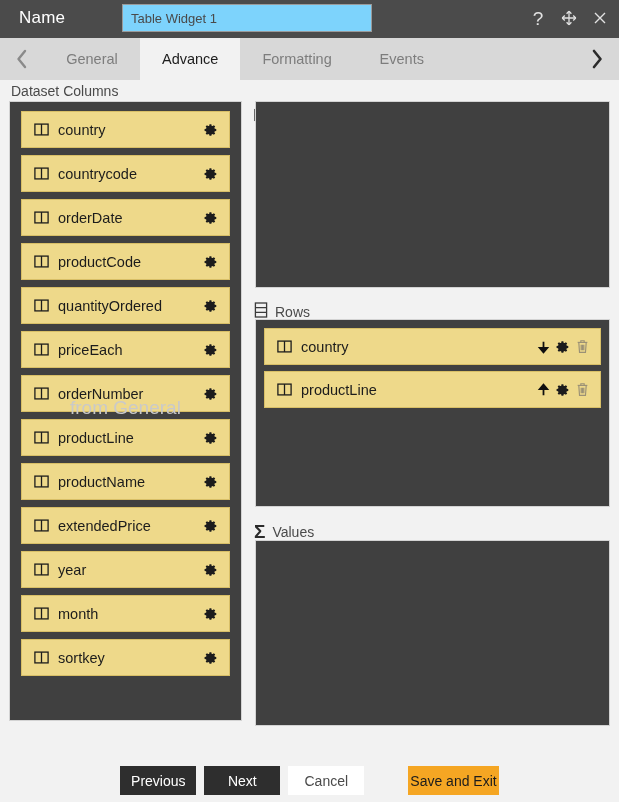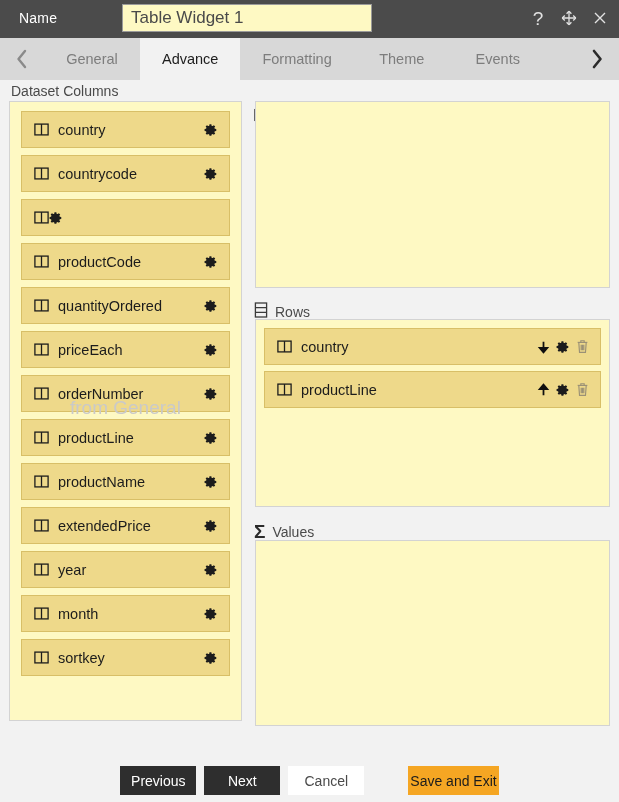--- a/index.html
+++ b/index.html
@@ -10,26 +10,26 @@
     overflow: hidden;
   }
   #app { position: relative; width: 619px; height: 802px; background: #f2f2f2; }
 
   
   .titlebar {
     position: absolute; left: 0; top: 0; width: 619px; height: 36px;
     background: #4b4b4b; display: flex; align-items: center;
   }
   .title-label {
-    color: #ffffff; font-size: 14px; padding-left: 19px; letter-spacing: .2px;
+    color: #ffffff; font-size: 17px; padding-left: 19px; letter-spacing: .2px;
   }
   .name-input {
     position: absolute; left: 122px; top: 4px; width: 250px; height: 28px;
-    background: #fef9c3; border: 1px solid #9a9a9a;
-    font-family: "Liberation Sans", sans-serif; font-size: 17px;
+    background: #7dd3fc; border: 1px solid #9a9a9a;
+    font-family: "Liberation Sans", sans-serif; font-size: 13px;
     color: #4a4a4a; padding: 0 8px; outline: none;
   }
   .win-btns {
     position: absolute; right: 8px; top: 0; height: 36px;
     display: flex; align-items: center; gap: 9px;
   }
   .win-btn {
     color: #e2e2e2; font-size: 19px; line-height: 1;
     width: 22px; height: 24px; display: flex; align-items: center; justify-content: center;
     cursor: pointer;
@@ -58,21 +58,21 @@
 
   
   .sec-label {
     position: absolute; font-size: 14px; color: #4a4a4a;
     display: flex; align-items: center; gap: 7px; text-align: center;
   }
   .sec-label .txt { line-height: 1; }
 
   
   .panel {
-    position: absolute; background: #fef9c3; border: 1px solid #d3d3d3;
+    position: absolute; background: #404040; border: 1px solid #d3d3d3;
     overflow: hidden;
   }
 
   
   .chip {
     position: relative; background: #eed98a; border: 1px solid #d8bf67;
     height: 37px; display: flex; align-items: center; cursor: grab;
   }
   .chip .chip-ico { margin-left: 12px; display: flex; align-items: center; }
   .chip .chip-label {
@@ -145,23 +145,20 @@
     <div class="tab">
       <span>General</span>
     </div>
     <div class="tab active">
       <span>Advance</span>
     </div>
     <div class="tab">
       <span>Formatting</span>
     </div>
     <div class="tab">
-      <span>Theme</span>
-    </div>
-    <div class="tab">
       <span>Events</span>
     </div>
     <div class="tab-arrow right">
       <svg width="16" height="22" viewBox="0 0 16 22" fill="none" stroke-width="2.6" stroke-linecap="round" stroke-linejoin="round">
         <path d="M5 3 L11.5 11 L5 19"></path>
       </svg>
     </div>
   </div>
 
   <div class="sec-label" style="left:11px; top:84px;">
@@ -203,20 +200,21 @@
             </span>
           </span>
         </div>
         <div class="chip">
           <span class="chip-ico">
             <svg width="15" height="13" viewBox="0 0 15 13" fill="none" stroke="#1c1c1c" stroke-width="1.3">
               <rect x="0.9" y="1.1" width="13.2" height="10.8"></rect>
               <path d="M7.5 1.1 V11.9"></path>
             </svg>
           </span>
+          <span class="chip-label">orderDate</span>
           <span class="chip-actions">
             <span class="act">
               <svg width="14" height="14" viewBox="0 0 24 24" fill="#1c1c1c">
                 <path d="M12 8.2a3.8 3.8 0 100 7.6 3.8 3.8 0 000-7.6zm0 6a2.2 2.2 0 110-4.4 2.2 2.2 0 010 4.4z"></path>
                 <path d="M21 13.6v-3.2l-2.5-.4a6.9 6.9 0 00-.8-1.9l1.5-2-2.3-2.3-2 1.5a6.9 6.9 0 00-1.9-.8L12.6 2h-3.2l-.4 2.5a6.9 6.9 0 00-1.9.8l-2-1.5L2.8 6.1l1.5 2a6.9 6.9 0 00-.8 1.9L1 10.4v3.2l2.5.4a6.9 6.9 0 00.8 1.9l-1.5 2 2.3 2.3 2-1.5a6.9 6.9 0 001.9.8l.4 2.5h3.2l.4-2.5a6.9 6.9 0 001.9-.8l2 1.5 2.3-2.3-1.5-2a6.9 6.9 0 00.8-1.9l2.5-.4z"></path>
               </svg>
             </span>
           </span>
         </div>
         <div class="chip">

